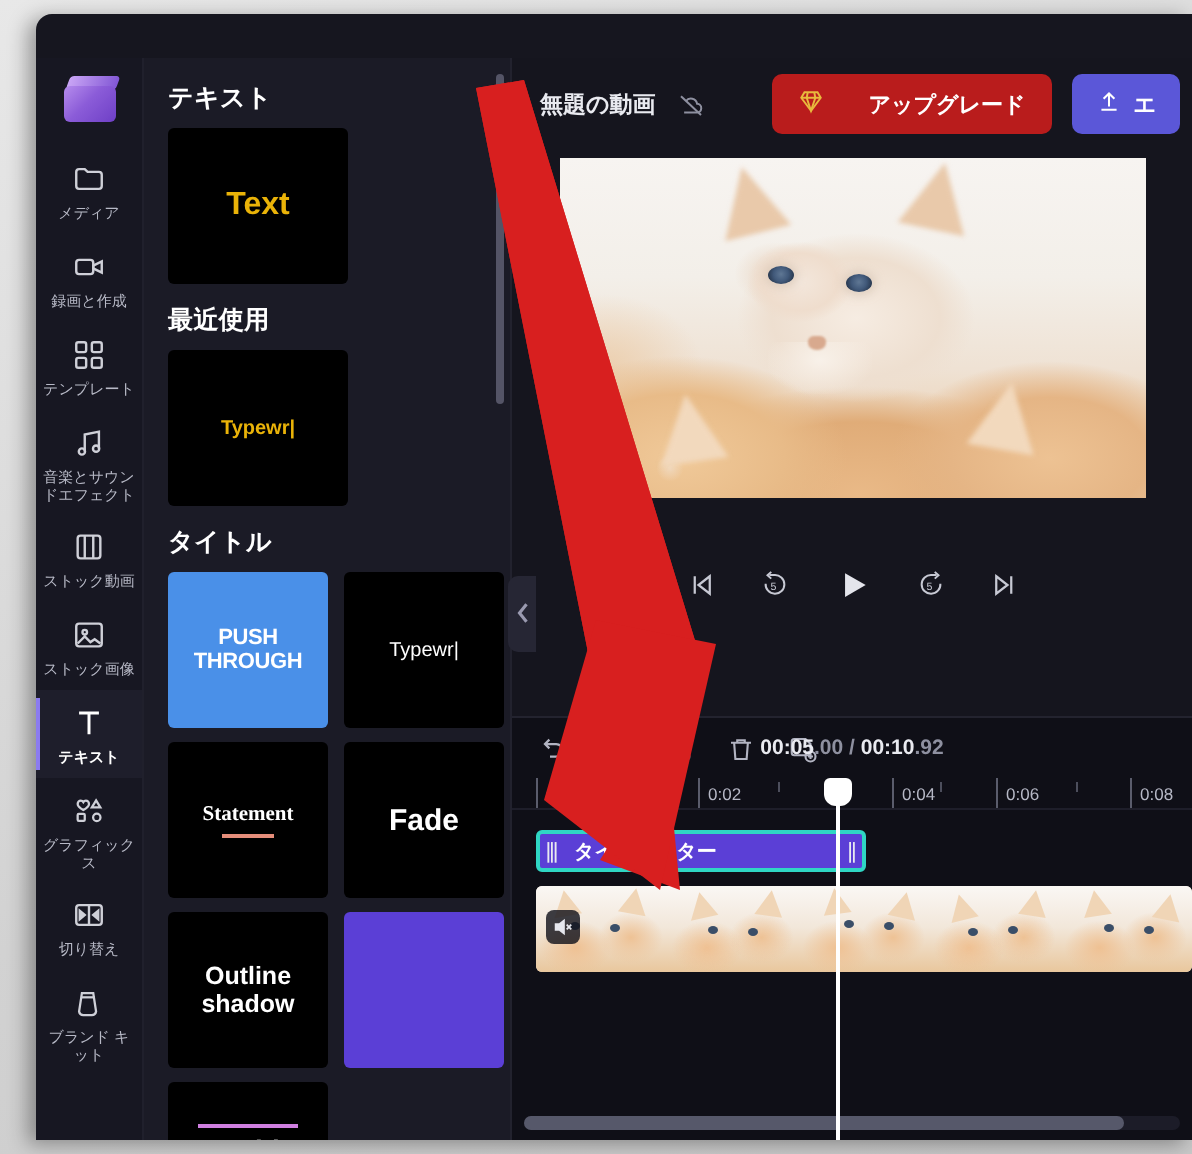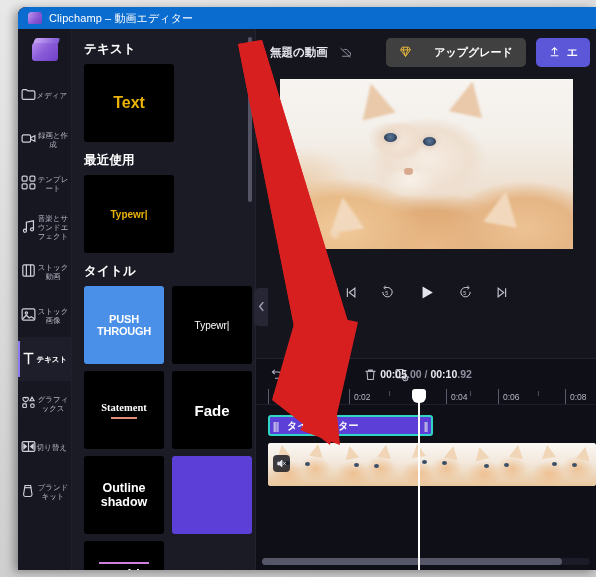--- a/index.html
+++ b/index.html
@@ -67,21 +67,21 @@
     background: linear-gradient(135deg,#b68ced 0%, #8b5cd8 45%, #6e3fc6 100%);
     border-radius:3px;
   }
   .brand-logo .strip {
     position:absolute; left:4px; top:1px; width:25px; height:7px;
     background: linear-gradient(90deg,#c9a5f5,#8257d5);
     transform: skewX(-20deg); border-radius:2px;
   }
   .rail-item {
     width:54px; min-height:44px;
-    display:flex; flex-direction:row; align-items:center; justify-content:flex-start;
+    display:flex; flex-direction:column; align-items:center; justify-content:flex-start;
     padding:6px 2px 5px 2px; cursor:pointer; position:relative;
   }
   .rail-item.active { background:#1e1e2b; }
   .rail-item.active::before {
     content:""; position:absolute; left:0; top:4px; bottom:4px; width:2px; background:#8b7bf0;
   }
   .rail-ico {
     color:#cfd0d8; display:flex; align-items:center; justify-content:center;
     height:20px; margin-bottom:3px;
   }
@@ -149,21 +149,21 @@
   .stage { flex:1; display:flex; flex-direction:column; background:#15151e; min-width:0; }
   .topbar {
     height:46px; flex:none; display:flex; align-items:center; gap:10px;
     padding: 0 6px 0 14px;
   }
   .proj-title { color:#e9eaf0; font-size:11.5px; font-weight:bold;text-align:center; }
   .cloud-off { color:#8e90a0; display:flex; align-items:center; }
   .topbar-spacer { flex:1; }
   .btn-upgrade {
     display:flex; align-items:center; gap:22px;
-    background:#404040; color:#fff; font-size:11px; font-weight:bold;
+    background:#b91c1c; color:#fff; font-size:11px; font-weight:bold;
     border:none; border-radius:5px; padding:7px 13px; cursor:pointer;
     white-space:nowrap;
   }
   .btn-export {
     display:flex; align-items:center; gap:6px;
     background:#5b57d8; color:#fff; font-size:11px; font-weight:bold;
     border:none; border-radius:5px; padding:7px 12px; cursor:pointer;
     white-space:nowrap;
   }
 
@@ -312,24 +312,20 @@
   .arrow-svg { position:absolute; left:0; top:0; width:596px; height:577px; pointer-events:none; z-index:30; }
 </style>
 </head>
 <body>
 
 <div id="root">
   <div class="desktop-bg"></div>
 
   <div class="window">
 
-    <div class="titlebar">
-      <span class="app-mini-icon"></span>
-      <span class="title-text">Clipchamp – 動画エディター</span>
-    </div>
 
     <div class="app-body">
 
       <div class="rail">
         <div class="brand-logo">
           <div class="strip"></div>
             <div class="board"></div>
         </div>
 
         <div class="rail-item">

